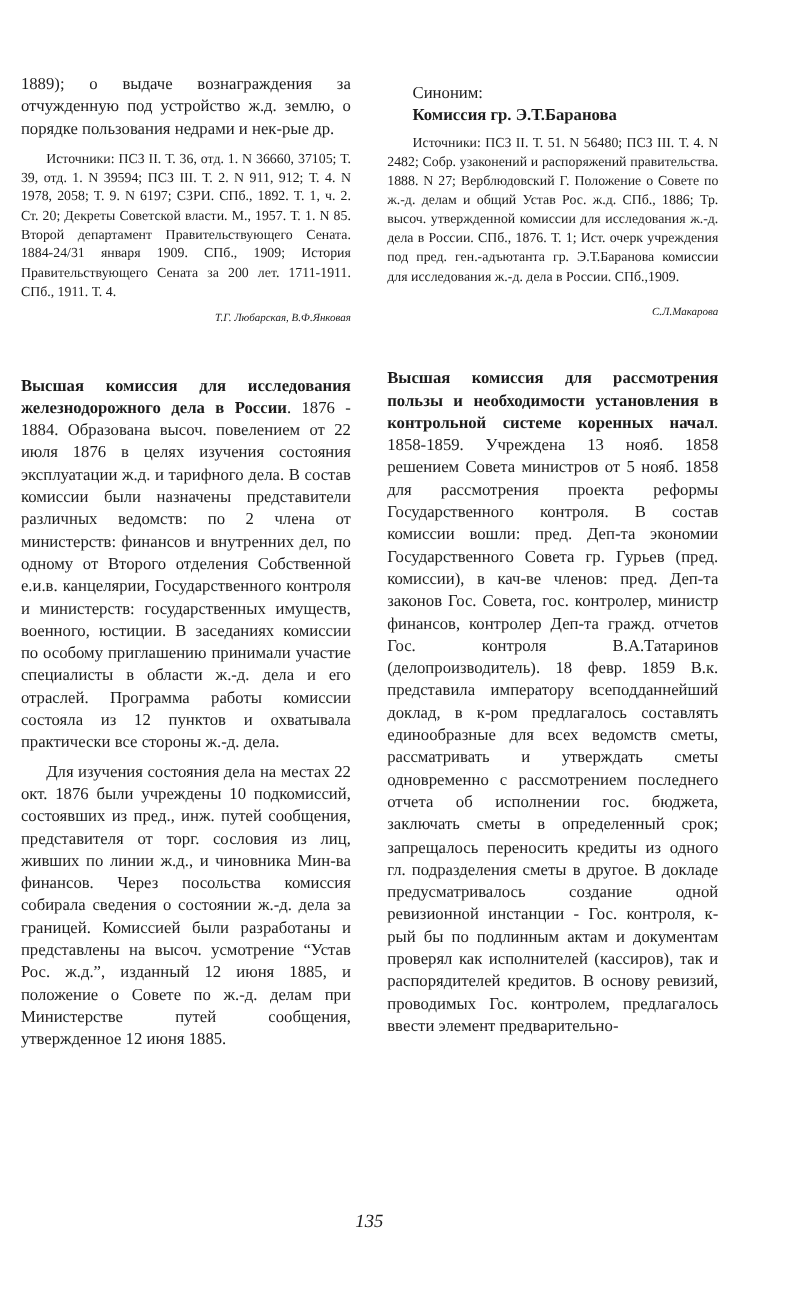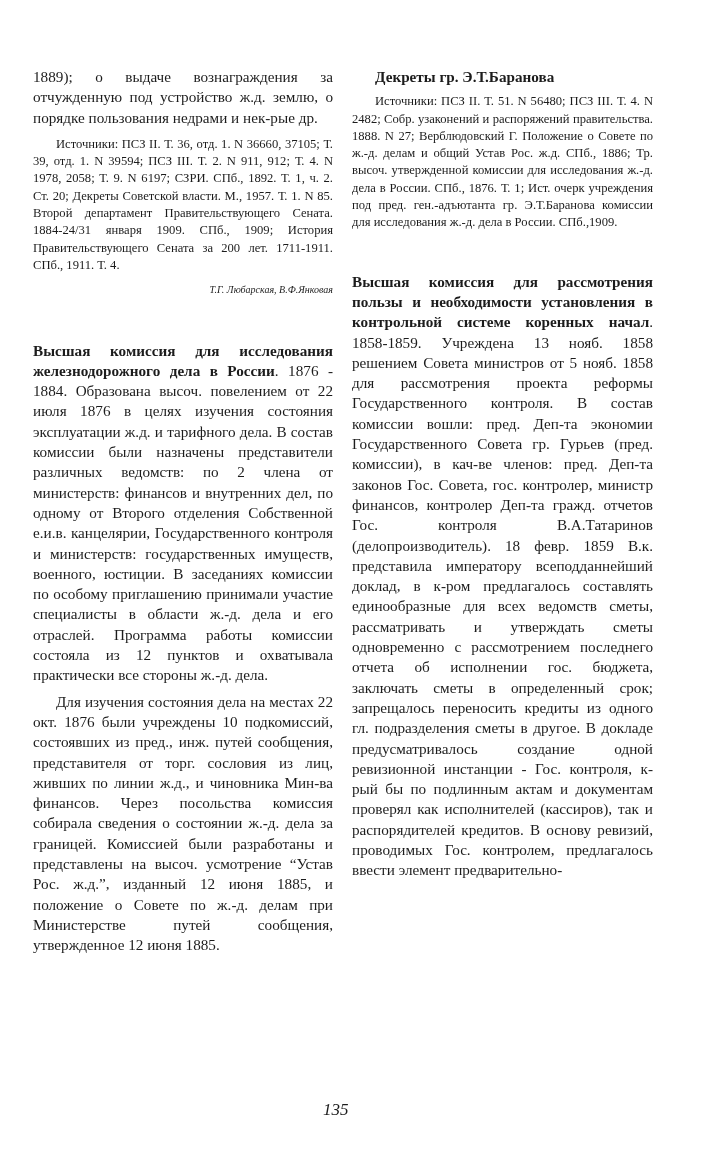--- a/index.html
+++ b/index.html
@@ -6,21 +6,21 @@
   body {
     width: 728px; height: 1175px; position: relative; overflow: hidden;
     font-family: "Liberation Serif", "DejaVu Serif", serif;
     color: #1c1c1c;
   }
   .col {
     position: absolute; top: 67px; width: 300px;
     font-size: 15.2px; line-height: 20.3px;
     text-align: justify;
   }
-  .col.left { left: 19px; margin-left: 14px; }
+  .col.left { left: 19px; }
   .col.right { left: 352px; width: 301px; }
   p { margin: 0; }
   .indent { text-indent: 23px; }
   .small { font-size: 12.6px; line-height: 17.3px; }
   .it { }
   .b { font-weight: bold; }
   .sig { text-align: right; font-style: italic; font-size: 10px; margin-top: 6px; }
   .gap6 { margin-top: 6px; }
   .gap8 { margin-top: 8px; }
   .head-gap { margin-top: 40px; }
@@ -35,19 +35,21 @@
 <div class="col left">
   <p>1889); о выдаче вознаграждения за отчужденную под устройство ж.д. землю, о порядке пользования недрами и нек-рые др.</p>
   <p class="indent small gap8"><span class="it">Источники:</span><span> ПСЗ II. Т. 36, отд. 1. N 36660, 37105; Т. 39, отд. 1. N 39594; ПСЗ III. Т. 2. N 911, 912; Т. 4. N 1978, 2058; Т. 9. N 6197; СЗРИ. СПб., 1892. Т. 1, ч. 2. Ст. 20; Декреты Советской власти. М., 1957. Т. 1. N 85. Второй департамент Правительствующего Сената. 1884-24/31 января 1909. СПб., 1909; История Правительствующего Сената за 200 лет. 1711-1911. СПб., 1911. Т. 4.</span></p>
   <p class="sig">Т.Г. Любарская, В.Ф.Янковая</p>
 
   <p class="head-gap"><span class="b">Высшая комиссия для исследования железнодорожного дела в России</span><span>. 1876 - 1884. Образована высоч. повелением от 22 июля 1876 в целях изучения состояния эксплуатации ж.д. и тарифного дела. В состав комиссии были назначены представители различных ведомств: по 2 члена от </span><span class="it">министерств: финансов</span><span> и </span><span class="it">внутренних дел</span><span>, по одному от </span><span class="it">Второго отделения Собственной е.и.в. канцелярии</span><span>, </span><span class="it">Государственного контроля</span><span> и </span><span class="it">министерств: государственных имуществ, военного, юстиции</span><span>. В заседаниях комиссии по особому приглашению принимали участие специалисты в области ж.-д. дела и его отраслей. Программа работы комиссии состояла из 12 пунктов и охватывала практически все стороны ж.-д. дела.</span></p>
   <p class="indent gap6"><span>Для изучения состояния дела на местах 22 окт. 1876 были учреждены 10 подкомиссий, состоявших из пред., инж. путей сообщения, представителя от торг. сословия из лиц, живших по линии ж.д., и чиновника Мин-ва финансов. Через посольства комиссия собирала сведения о состоянии ж.-д. дела за границей. Комиссией были разработаны и представлены на высоч. усмотрение “Устав Рос. ж.д.”, изданный 12 июня 1885, и положение о Совете по ж.-д. делам при </span><span class="it">Министерстве путей</span><span> сообщения, утвержденное 12 июня 1885.</span></p>
 </div>
 
 <div class="col right">
-  <p class="indent b">Декреты гр. Э.Т.Баранова</p>
+  <p class="indent gap8">Синоним:</p>
+  <p class="indent b">Комиссия гр. Э.Т.Баранова</p>
   <p class="indent small gap6"><span class="it">Источники:</span><span> ПСЗ II. Т. 51. N 56480; ПСЗ III. Т. 4. N 2482; Собр. узаконений и распоряжений правительства. 1888. N 27; </span><span class="it">Верблюдовский Г.</span><span> Положение о Совете по ж.-д. делам и общий Устав Рос. ж.д. СПб., 1886; Тр. высоч. утвержденной комиссии для исследования ж.-д. дела в России. СПб., 1876. Т. 1; Ист. очерк учреждения под пред. ген.-адъютанта гр. Э.Т.Баранова комиссии для исследования ж.-д. дела в России. СПб.,1909.</span></p>
+  <p class="sig" style="margin-top:14px">С.Л.Макарова</p>
 
   <p class="head-gap"><span class="b">Высшая комиссия для рассмотрения пользы и необходимости установления в контрольной системе коренных начал</span><span>. 1858-1859. Учреждена 13 нояб. 1858 решением </span><span class="it">Совета министров</span><span> от 5 нояб. 1858 для рассмотрения проекта реформы </span><span class="it">Государственного контроля</span><span>. В состав комиссии вошли: пред. Деп-та экономии </span><span class="it">Государственного Совета</span><span> гр. Гурьев (пред. комиссии), в кач-ве членов: пред. Деп-та законов Гос. Совета, гос. контролер, министр финансов, контролер Деп-та гражд. отчетов Гос. контроля В.А.Татаринов (делопроизводитель). 18 февр. 1859 В.к. представила императору всеподданнейший доклад, в к-ром предлагалось составлять единообразные для всех ведомств сметы, рассматривать и утверждать сметы одновременно с рассмотрением последнего отчета об исполнении гос. бюджета, заключать сметы в определенный срок; запрещалось переносить кредиты из одного гл. подразделения сметы в другое. В докладе предусматривалось создание одной ревизионной инстанции - Гос. контроля, к-рый бы по подлинным актам и документам проверял как исполнителей (кассиров), так и распорядителей кредитов. В основу ревизий, проводимых Гос. контролем, предлагалось ввести элемент предварительно-</span></p>
 </div>
 
 <div class="page-num">135</div>
 
 </body></html>

